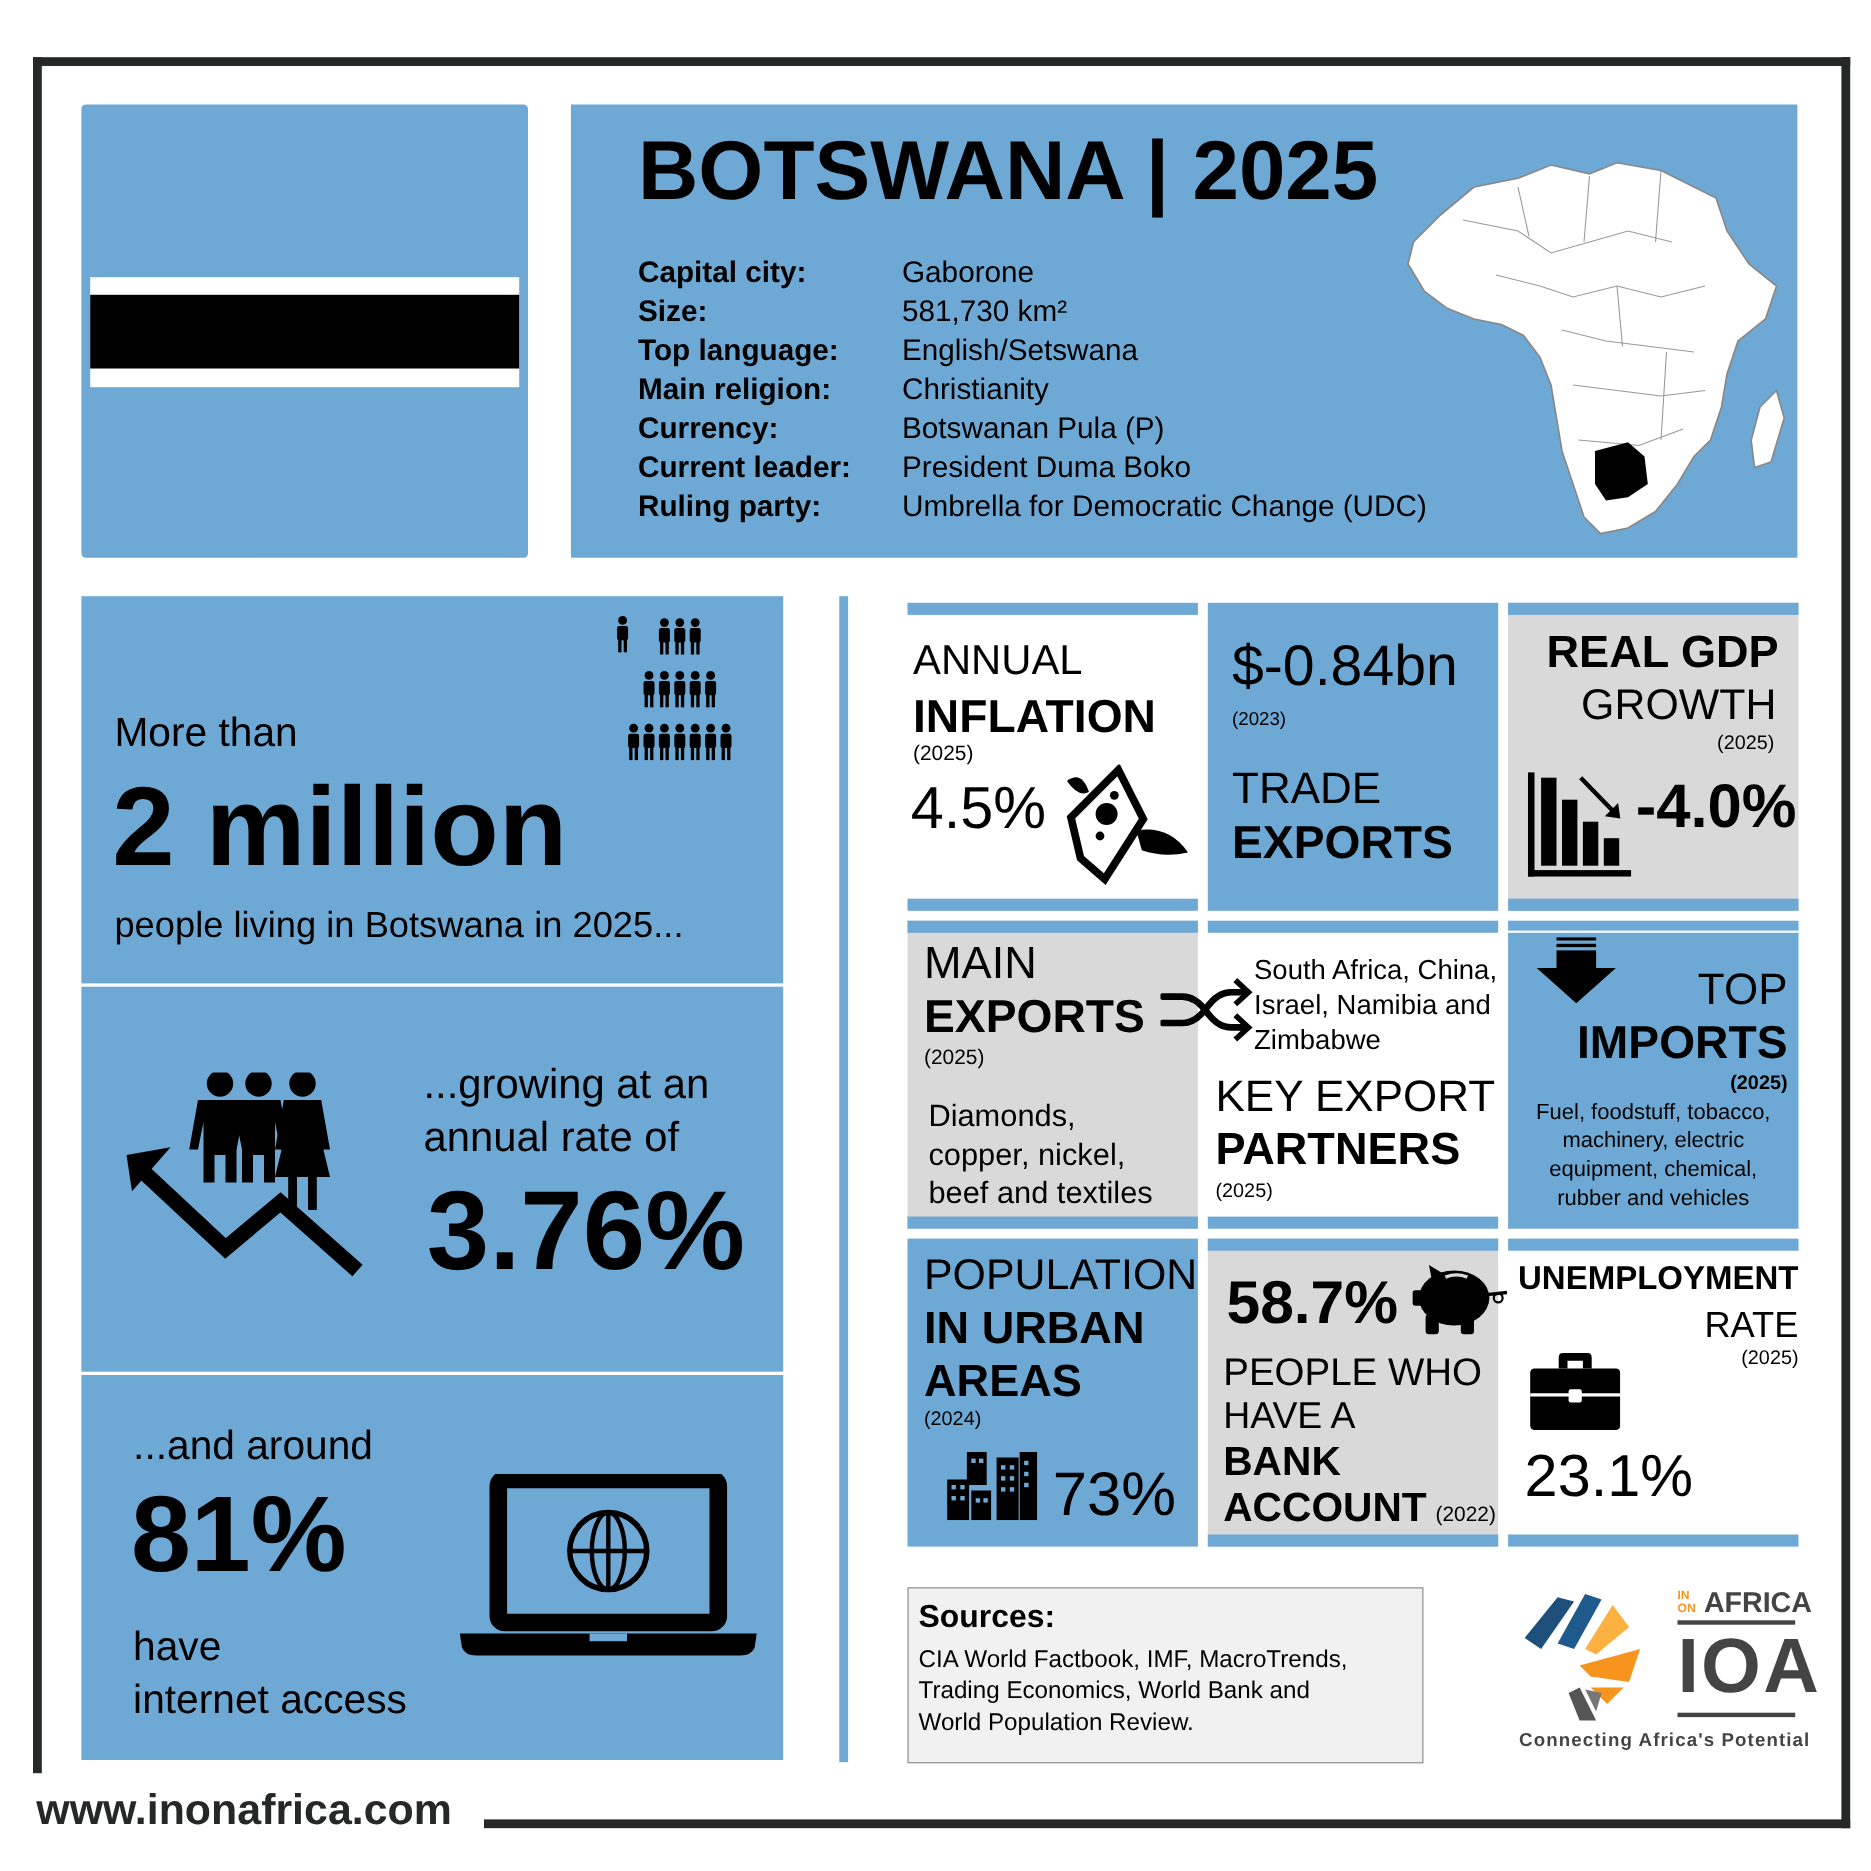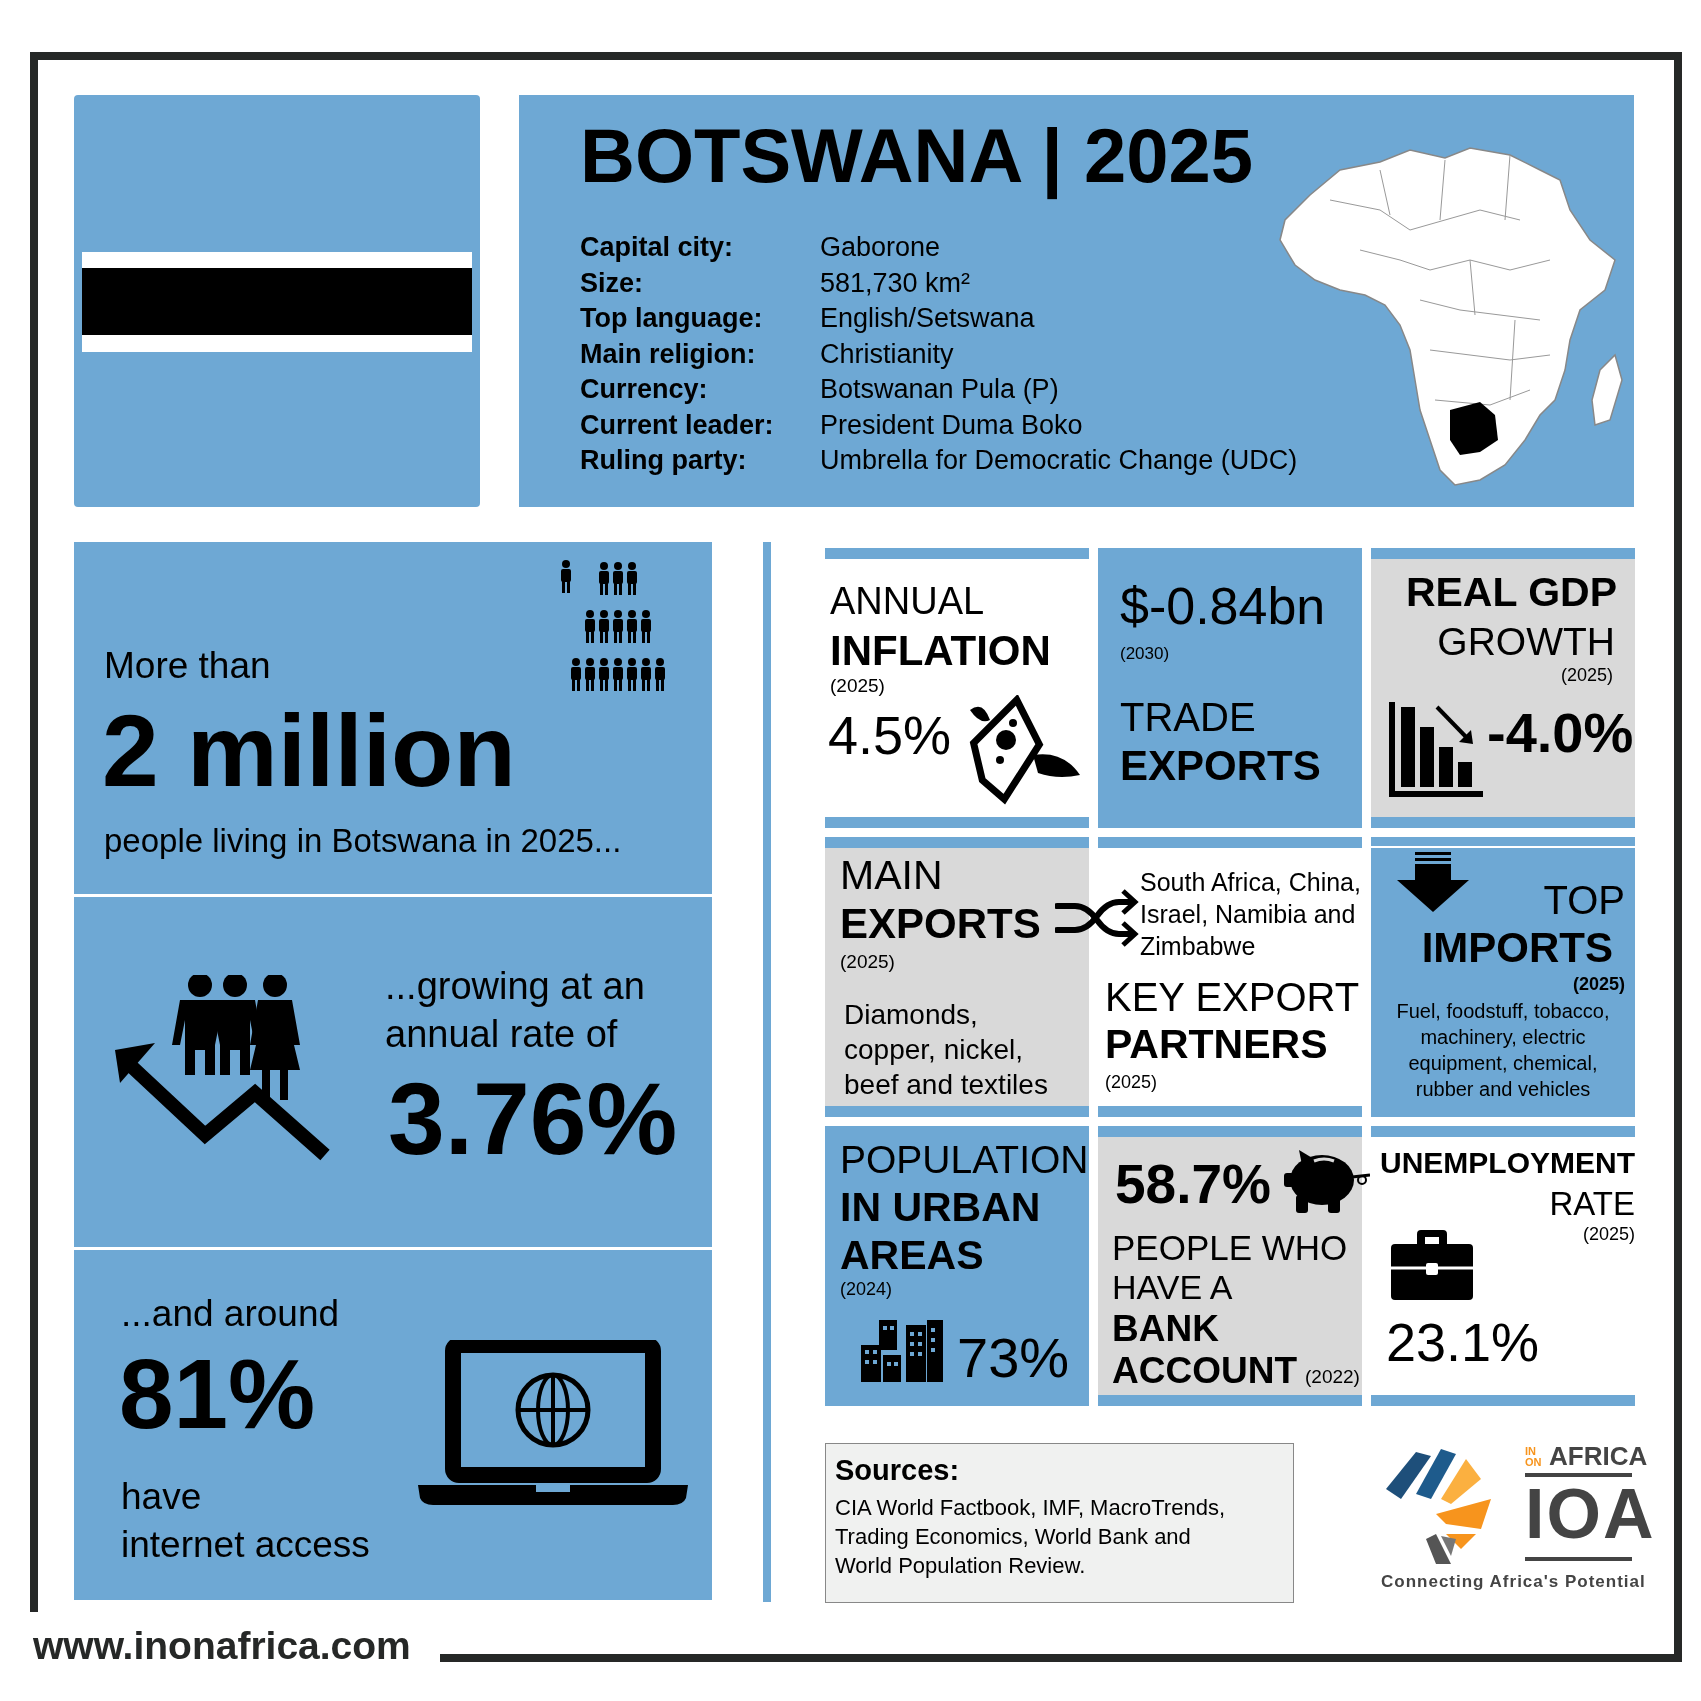--- a/index.html
+++ b/index.html
@@ -192,21 +192,21 @@
   <path d="M40 5 L70 45 L45 105 L20 90 L5 55 Z" fill="none" stroke="#000" stroke-width="7" transform="rotate(10 45 55)"></path>
   <circle cx="38" cy="45" r="10" fill="#000"></circle>
     <circle cx="32" cy="65" r="4" fill="#000"></circle>
     <circle cx="45" cy="28" r="4" fill="#000"></circle>
   <path d="M2 15 Q15 5 22 25 Q12 30 2 15 Z" fill="#000"></path>
   <path d="M65 60 Q95 55 112 80 Q90 85 70 78 Z" fill="#000"></path>
 </svg>
 
 <div class="cell blue c2" style="top:548px;height:280px"></div>
 <div class="txt" style="left:1120px;top:580px;font-size:52px">$-0.84bn</div>
-<div class="txt" style="left:1120px;top:645px;font-size:17px">(2030)</div>
+<div class="txt" style="left:1120px;top:645px;font-size:17px">(2023)</div>
 <div class="txt" style="left:1120px;top:697px;font-size:40px">TRADE</div>
 <div class="txt bold" style="left:1120px;top:745px;font-size:42px">EXPORTS</div>
 
 <div class="cell grey c3" style="top:548px;height:280px"></div>
 <div class="cap blue c3" style="top:548px"></div>
 <div class="cap blue c3" style="top:817px"></div>
 <div class="txt bold" style="right:84px;top:572px;font-size:41px;text-align:right">REAL GDP</div>
 <div class="txt" style="right:86px;top:622px;font-size:39px;text-align:right">GROWTH</div>
 <div class="txt" style="right:88px;top:666px;font-size:18px;text-align:right">(2025)</div>
 <svg class="abs" style="left:1389px;top:702px;width:94px;height:95px" viewBox="0 0 94 95">
@@ -253,21 +253,21 @@
 
 <div class="cell blue c3" style="top:837px;height:280px"></div>
 <div class="abs" style="left:1371px;top:846px;width:264px;height:2px;background:#fff"></div>
 <svg class="abs" style="left:1397px;top:852px;width:72px;height:60px" viewBox="0 0 72 60">
   <rect x="18" y="0" width="36" height="3" fill="#000"></rect>
     <rect x="18" y="6" width="36" height="3" fill="#000"></rect>
   <rect x="18" y="12" width="36" height="16" fill="#000"></rect>
   <polygon points="0,28 72,28 36,60" fill="#000"></polygon>
 </svg>
 <div class="txt" style="right:76px;top:880px;font-size:40px;text-align:right">TOP</div>
-<div class="txt bold" style="right:88px;top:927px;font-size:42px;text-align:right">IMPORTS</div>
+<div class="txt bold" style="right:76px;top:927px;font-size:42px;text-align:right">IMPORTS</div>
 <div class="txt bold" style="right:76px;top:975px;font-size:18px;text-align:right">(2025)</div>
 <div class="abs" style="left:1371px;top:998px;width:264px;font-size:20px;line-height:26px;text-align:center">
   <div>Fuel, foodstuff, tobacco,</div>
   <div>machinery, electric</div>
   <div>equipment, chemical,</div>
   <div>rubber and vehicles</div>
 </div>
 
 <div class="cell blue c1" style="top:1126px;height:280px"></div>
 <div class="txt" style="left:840px;top:1140px;font-size:39px">POPULATION</div>

